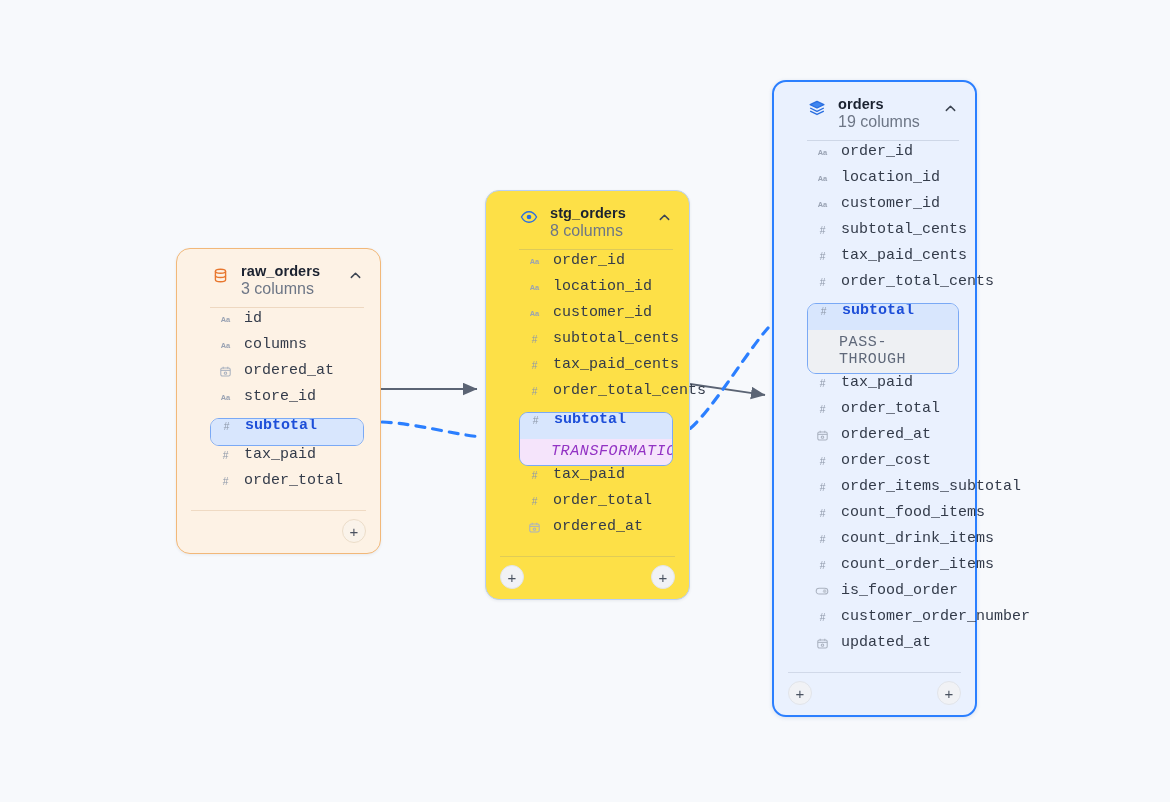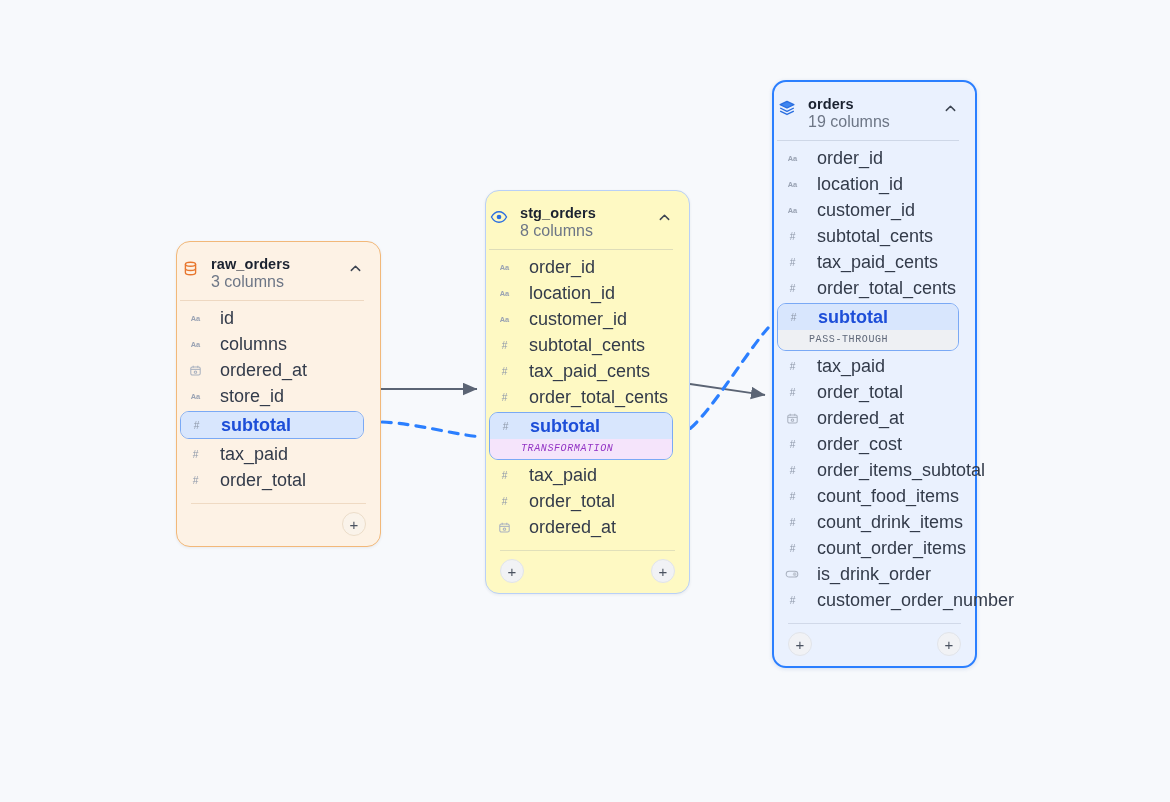--- a/index.html
+++ b/index.html
@@ -12,29 +12,29 @@
   #canvas { position: relative; width: 1170px; height: 802px; }
 
   .edges { position: absolute; inset: 0; width: 1170px; height: 802px; pointer-events: none; }
 
   
   .node {
     position: absolute;
     border-radius: 14px;
     padding: 0 0 0 0;
   }
-  .node-inner { padding: 14px 16px 10px 3px; }
+  .node-inner { padding: 14px 16px 10px 3px; margin-left: 30px; }
 
   .node.raw {
     background: #fdf2e5;
     border: 1.5px solid #f2b879;
     box-shadow: 0 1px 3px rgba(30,40,60,.07);
   }
   .node.stg {
-    background: #fef9c3;
+    background: #fde047;
     border: 1.5px solid #b9d0f7;
     box-shadow: 0 1px 3px rgba(30,40,60,.07);
   }
   .node.mart {
     background: #eaf1fe;
     border: 2.5px solid #2b7fff;
     box-shadow: 0 1px 4px rgba(30,70,160,.14);
   }
 
   
@@ -51,39 +51,39 @@
     display: flex; align-items: center; justify-content: center;
     cursor: pointer;
   }
 
   .divider { height: 1px; background: rgba(110,125,150,.22); margin: 10px 0 4px 0; }
   .divider.orange { background: rgba(200,150,100,.28); }
 
   
   .col-list { display: flex; flex-direction: column; }
   .col-row {
-    display: flex; align-items: center; gap: 18px;
+    display: flex; gap: 12px;
     height: 26px; padding: 0 8px; border-radius: 7px;
     cursor: pointer;
   }
   .col-icon { flex: 0 0 auto; width: 14px; height: 14px; display:flex; align-items:center; justify-content:center; }
-  .col-name { font-size: 18px; color: #333b4a; line-height: 14px; white-space: nowrap; }
+  .col-name { font-size: 15px; color: #333b4a; line-height: 14px; white-space: nowrap; font-family: Liberation Mono, monospace; }
 
   .col-wrap.highlight {
     border: 1.5px solid #7aa9f5;
     border-radius: 9px;
     overflow: hidden;
     margin: 2px 0;
     background: #d8e6fd;
   }
   .col-wrap.highlight .col-row { border-radius: 0; height: 26px; background: #d8e6fd; }
   .col-wrap.highlight .col-name { color: #1d4ed8; font-weight: bold; }
   .col-badge {
     font-family: "Liberation Mono", monospace;
-    font-size: 10px; letter-spacing: .6px;
+    font-size: 15px; letter-spacing: .6px;
     padding: 4px 8px 5px 31px;
   }
   .badge-transformation { background: #f5e4fb; color: #9333c4; font-style: italic; }
   .badge-passthrough   { background: #eef0f3; color: #60697a; }
 
   
   .node-footer {
     display: flex; align-items: center; justify-content: space-between;
     padding: 8px 14px 10px 14px;
   }
@@ -112,21 +112,21 @@
 
     <path d="M381,389 L477,389" stroke="#5b6474" stroke-width="1.9" fill="none" marker-end="url(#arrow)"></path>
 
     <path d="M690,384 L765,395" stroke="#5b6474" stroke-width="1.9" fill="none" marker-end="url(#arrow)"></path>
 
     <path d="M382,422 C420,424 450,434 482,437" stroke="#2b7fff" stroke-width="3.2" fill="none" stroke-linecap="round" stroke-dasharray="9 8"></path>
 
     <path d="M676,437 C700,432 740,360 768,328" stroke="#2b7fff" stroke-width="3.2" fill="none" stroke-linecap="round" stroke-dasharray="9 8"></path>
   </svg>
 
-  <div class="node raw" style="left:176px; top:241px; width:205px;">
+  <div class="node raw" style="left:176px; top:248px; width:205px;">
     <div class="node-inner">
       <div class="node-header">
         <span class="node-icon">
           <svg width="17" height="17" viewBox="0 0 20 20" fill="none" stroke="#e8772e" stroke-width="1.6">
             <ellipse cx="10" cy="5" rx="6" ry="2.4"></ellipse>
             <path d="M4,5 v10 a6,2.4 0 0 0 12,0 v-10"></path>
             <path d="M4,10 a6,2.4 0 0 0 12,0"></path>
           </svg>
         </span>
         <span class="node-titles">
@@ -496,29 +496,41 @@
           </span>
           <span class="col-name">count_order_items</span>
         </div>
         <div class="col-row">
           <span class="col-icon">
             <svg width="14" height="14" viewBox="0 0 18 14" fill="none" stroke="#aab2c0" stroke-width="1.3">
               <rect x="1.5" y="3.4" width="15" height="7.6" rx="3.8"></rect>
               <circle cx="12.4" cy="7.2" r="2.3" fill="#c3cad6" stroke="none"></circle>
             </svg>
           </span>
-          <span class="col-name">is_drink_order</span>
+          <span class="col-name">is_food_order</span>
         </div>
         <div class="col-row">
           <span class="col-icon">
             <svg width="13" height="13" viewBox="0 0 14 14">
                 <text x="7" y="10.5" font-family="Liberation Sans, sans-serif" font-size="11" fill="#8e98a9" text-anchor="middle">#</text>
               </svg>
           </span>
           <span class="col-name">customer_order_number</span>
+        </div>
+        <div class="col-row">
+          <span class="col-icon">
+            <svg width="13" height="13" viewBox="0 0 16 16" fill="none" stroke="#aab2c0" stroke-width="1.3">
+              <rect x="2.2" y="3.6" width="11.6" height="10" rx="2"></rect>
+              <path d="M2.2,6.6 H13.8"></path>
+                <path d="M5.2,2.3 v2.4"></path>
+                <path d="M10.8,2.3 v2.4"></path>
+              <circle cx="8" cy="10" r="1.5"></circle>
+            </svg>
+          </span>
+          <span class="col-name">updated_at</span>
         </div>
       </div>
     </div>
 
     <div class="footer-divider"></div>
     <div class="node-footer">
       <div class="add-btn">+</div>
       <div class="add-btn">+</div>
     </div>
   </div>

